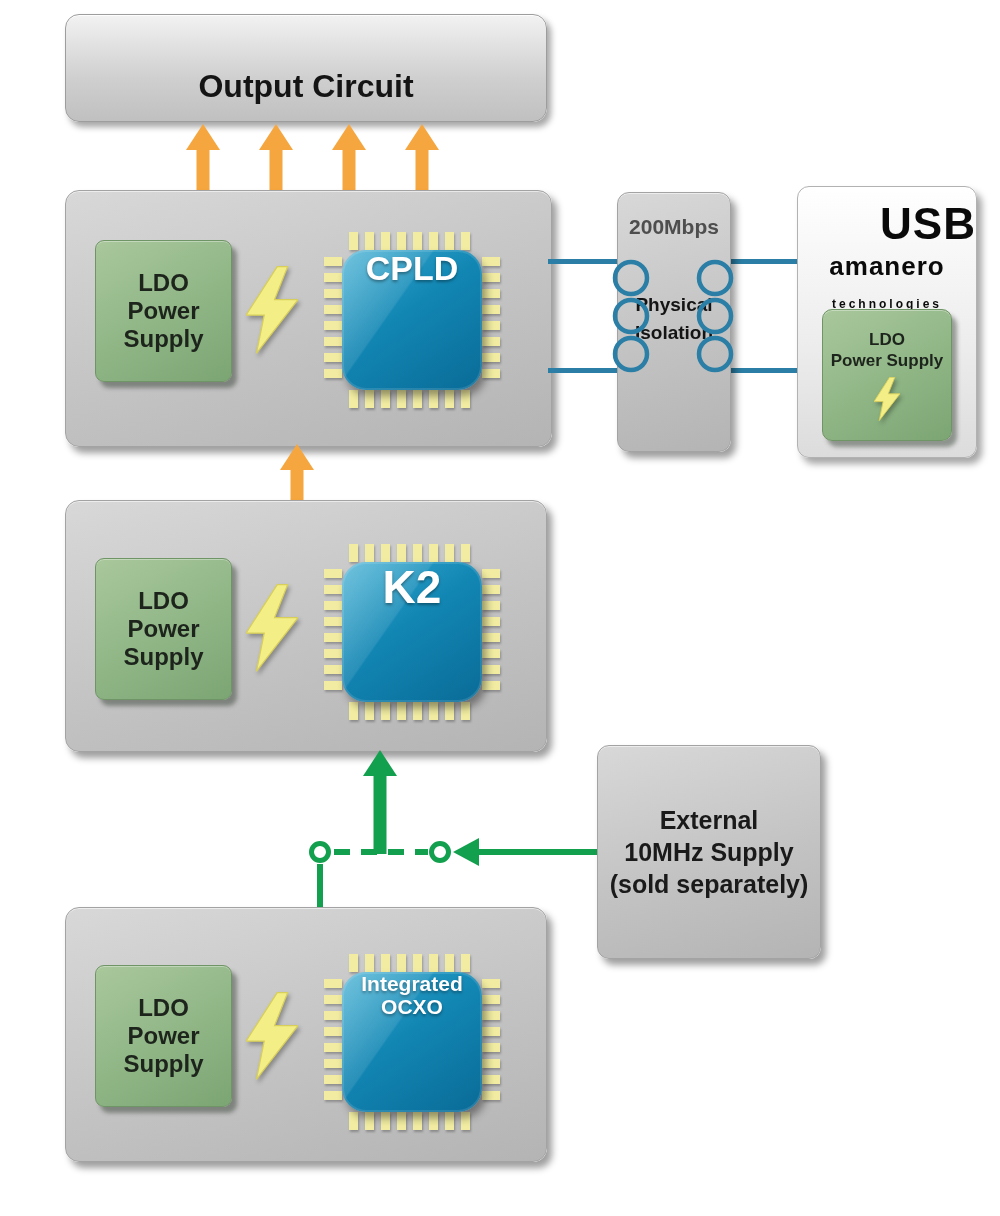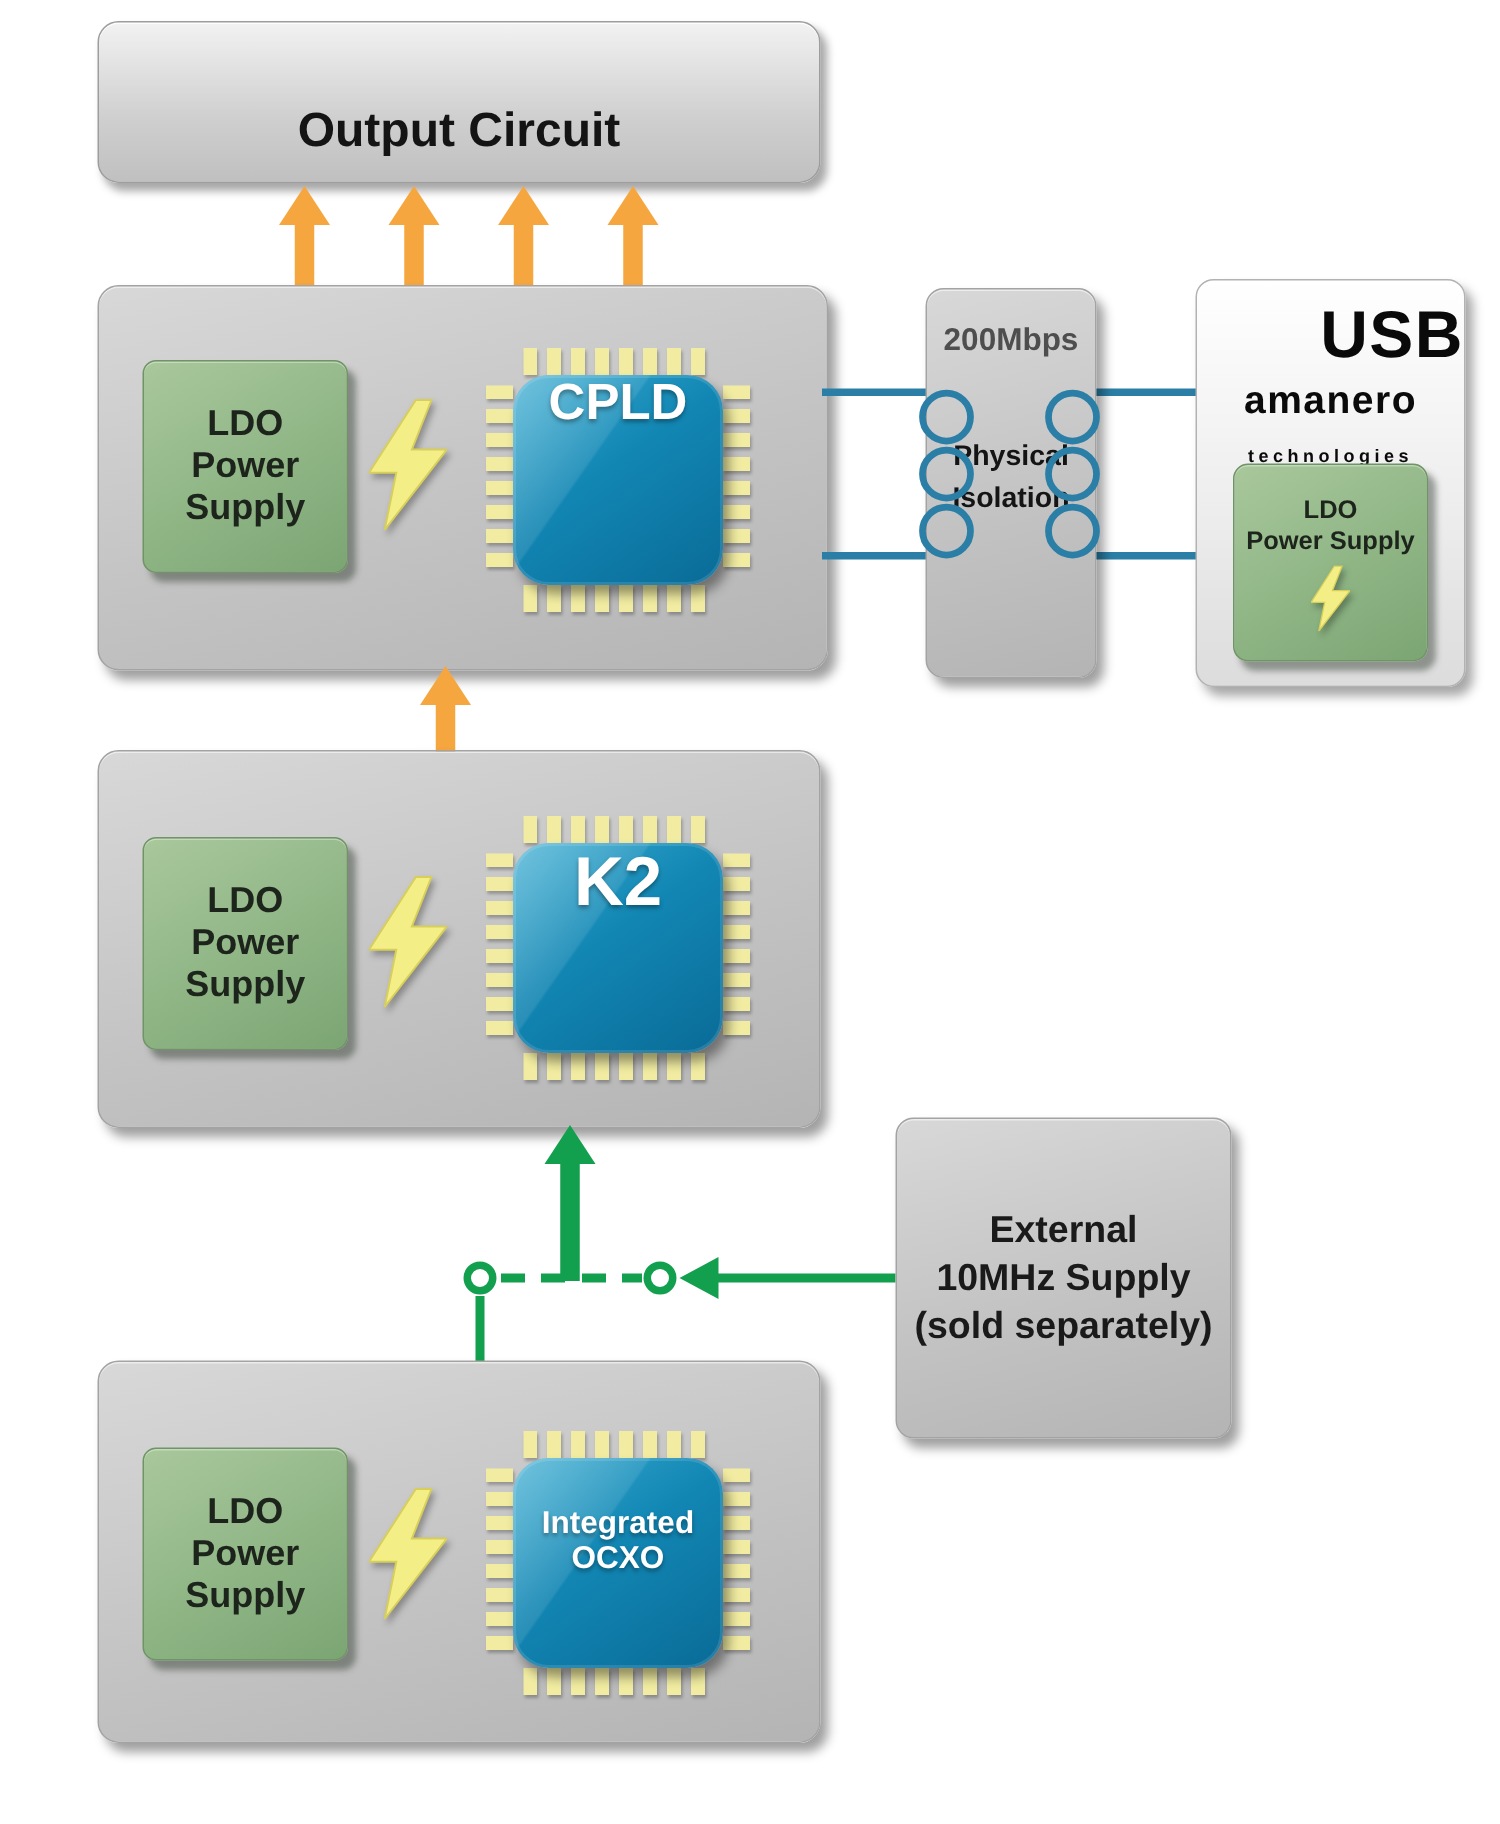--- a/index.html
+++ b/index.html
@@ -216,18 +216,18 @@
   </div>
   <svg class="bolt" style="left:246px;top:992px;" width="52" height="88" viewBox="0 0 60 100">
     <polygon points="36,0 0,56 21,56 12,100 60,38 33,38 48,0" fill="#f3ef86" stroke="#d8ce5a" stroke-width="1.5"></polygon>
   </svg>
   <div class="chip" style="left:322px;top:952px;">
     <div class="pins-h pins-top"></div>
     <div class="pins-h pins-bottom"></div>
     <div class="pins-v pins-left"></div>
     <div class="pins-v pins-right"></div>
     <div class="chip-body">
-      <span class="chip-label" style="font-size:21px;margin-top:32px;">Integrated
+      <span class="chip-label" style="font-size:21px;">Integrated
 OCXO</span>
     </div>
   </div>
 
 </div>
 
 </body></html>

